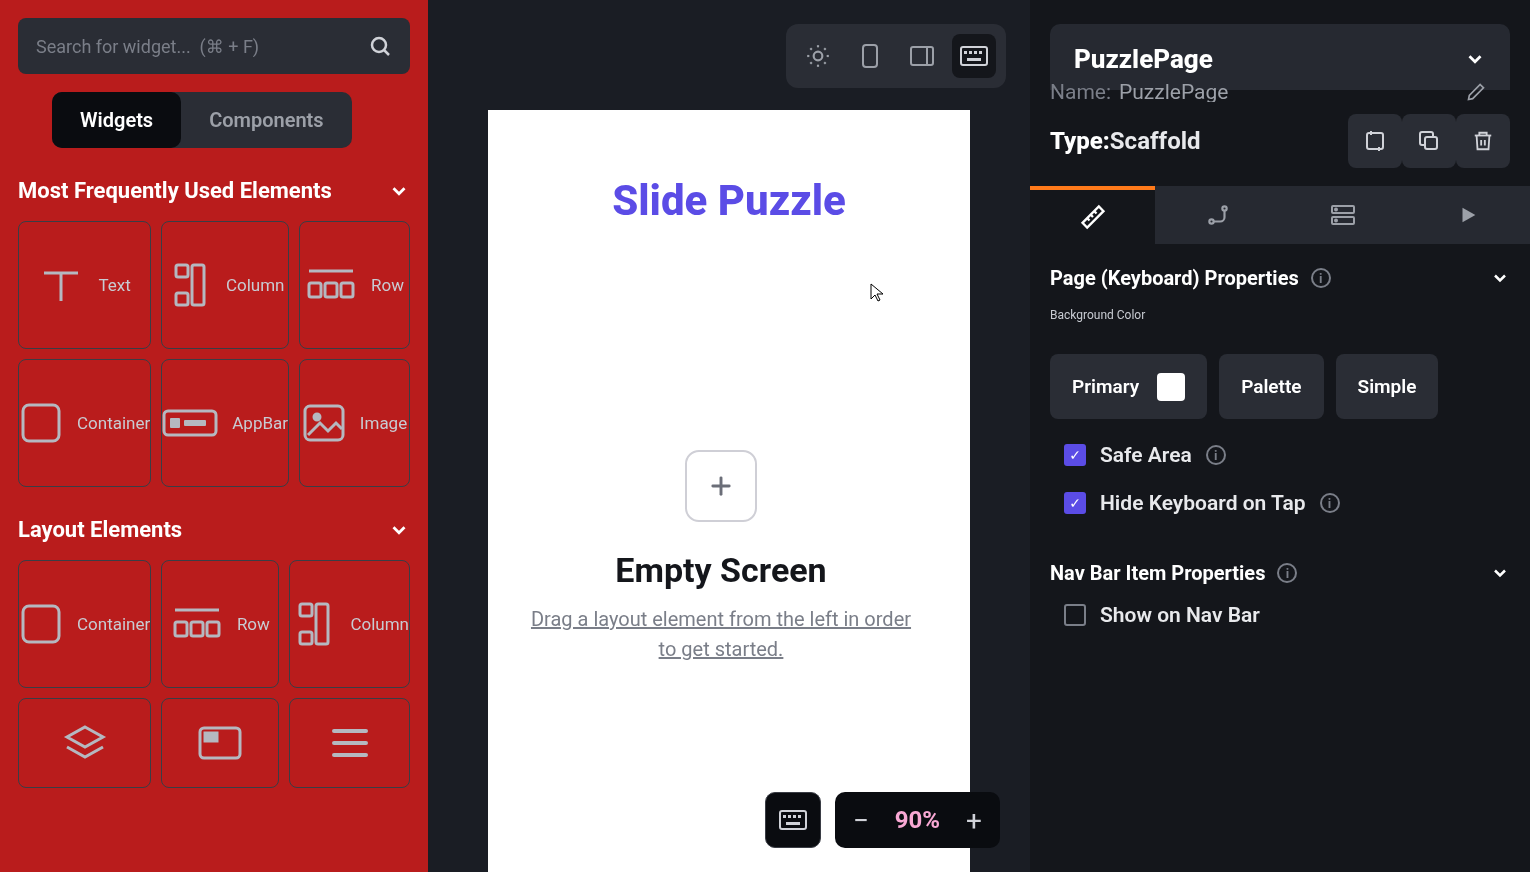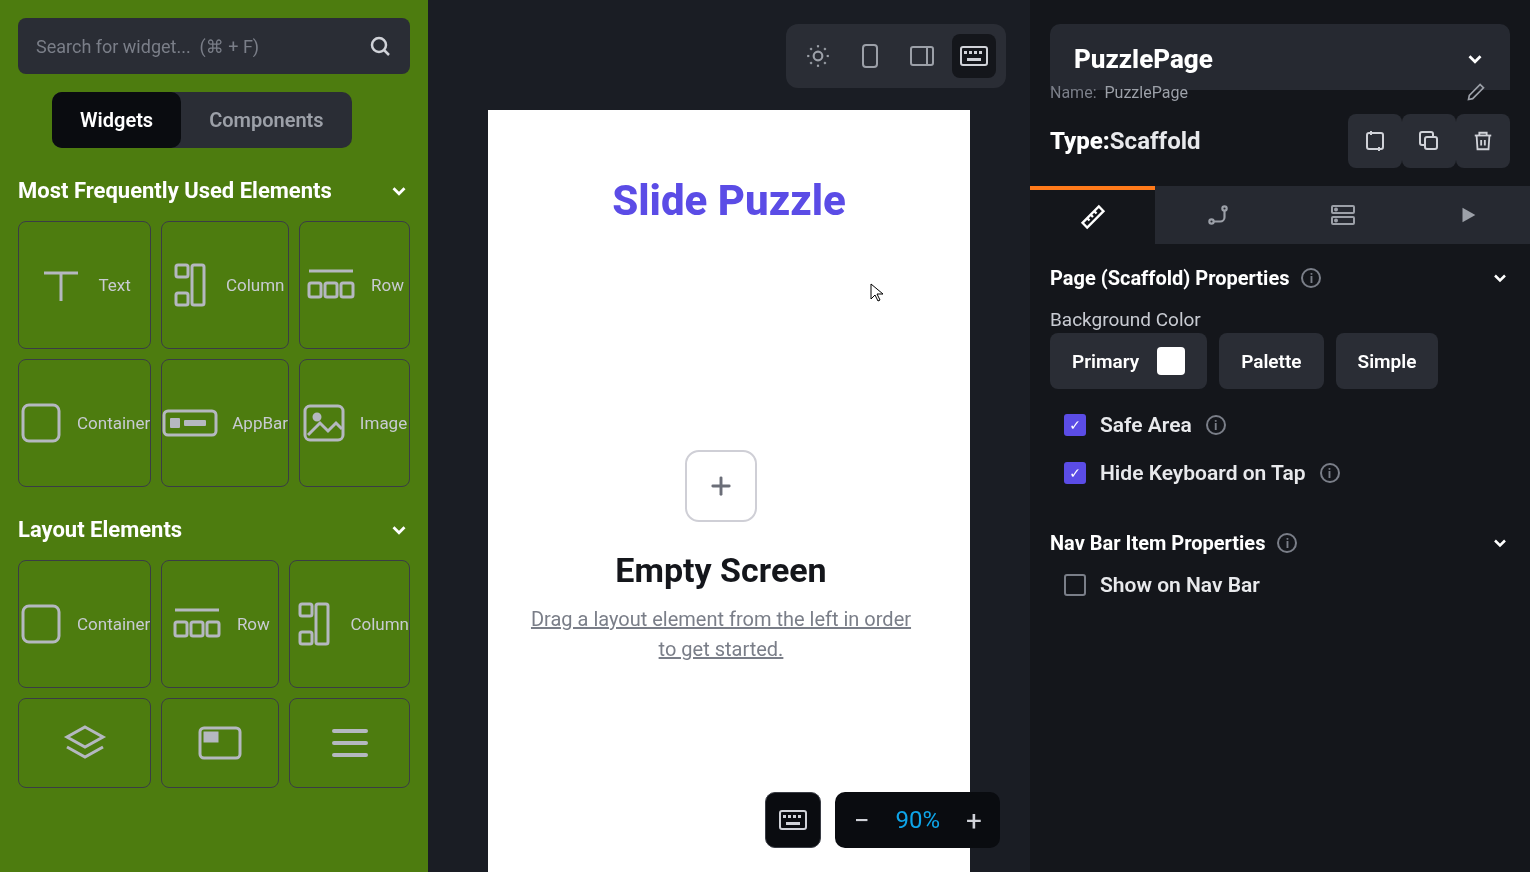--- a/index.html
+++ b/index.html
@@ -1,17 +1,17 @@
 <!DOCTYPE html>
 <html><head>
 <meta charset="utf-8">
 <style>
 * { margin: 0; padding: 0; box-sizing: border-box; font-family: -apple-system, BlinkMacSystemFont, "Segoe UI", Roboto, sans-serif; }
 body { background: #1a1d24; color: #fff; width: 1530px; height: 872px; overflow: hidden; display: flex; }
-.left-panel { width: 428px; background: #4d7c0f; padding: 18px 18px 0 18px; overflow-y: auto; }
+.left-panel { width: 428px; background: #b91c1c; padding: 18px 18px 0 18px; overflow-y: auto; }
 .search-box { background: #2a2d35; border-radius: 8px; height: 56px; display: flex; align-items: center; padding: 0 18px; margin-bottom: 18px; }
 .search-box input { background: transparent; border: none; color: #9ca0a8; font-size: 18px; flex: 1; outline: none; }
 .search-box input::placeholder { color: #7a7e88; }
 .search-icon { color: #d0d2d8; }
 .tab-pill { background: #2a2d35; border-radius: 10px; display: inline-flex; margin: 0 auto 30px 34px; }
 .tab-btn { padding: 16px 28px; font-size: 20px; font-weight: 600; color: #9ca0a8; border-radius: 10px; cursor: pointer; }
 .tab-btn.active { background: #0a0c10; color: #fff; }
 .section-header { display: flex; justify-content: space-between; align-items: center; margin-bottom: 18px; font-size: 22px; font-weight: 700; }
 .chev { color: #fff; cursor: pointer; }
 .widget-grid { display: grid; grid-template-columns: repeat(3,1fr); gap: 10px; margin-bottom: 30px; }
@@ -26,42 +26,42 @@
 .phone { position: absolute; top: 110px; width: 482px; bottom: 0; background: #fff; overflow: hidden; }
 .phone-title { color: #5b4ce6; font-size: 42px; font-weight: 800; text-align: center; margin-top: 66px; }
 .empty-area { position: absolute; top: 340px; left: 0; right: 16px; text-align: center; padding: 0 30px; }
 .add-box { width: 72px; height: 72px; border: 2px solid #cfcfd6; border-radius: 14px; display: flex; align-items: center; justify-content: center; margin: 0 auto 28px; color: #6b6e78; }
 .empty-title { color: #14161b; font-size: 34px; font-weight: 700; margin-bottom: 14px; }
 .empty-sub { color: #7a7e88; font-size: 20px; line-height: 1.5; max-width: 400px; margin: 0 auto; text-decoration: underline; }
 .zoom-bar { position: absolute; bottom: 24px; right: 30px; display: flex; gap: 14px; align-items: center; }
 .kb-btn { background: #0a0c10; border-radius: 10px; width: 56px; height: 56px; display: flex; align-items: center; justify-content: center; color: #d0d2d8; border: 1px solid #3a3d45; }
 .zoom-pill { background: #0a0c10; border-radius: 10px; display: flex; align-items: center; height: 56px; }
 .zoom-btn { width: 52px; display: flex; align-items: center; justify-content: center; color: #d0d2d8; font-size: 28px; cursor: pointer; }
-.zoom-val { color: #0ea5e9; font-size: 24px; font-weight: 400; padding: 0 8px; }
+.zoom-val { color: #f9a8d4; font-size: 24px; font-weight: 700; padding: 0 8px; }
 .cursor { position: absolute; top: 283px; left: 442px; pointer-events:none; }
 .right-panel { width: 500px; background: #14161b; padding: 24px 20px 0 20px; overflow: hidden; }
 .page-selector { background: #262931; border-radius: 10px 10px 0 0; padding: 20px 24px 16px; display: flex; justify-content: space-between; align-items: center; }
 .page-selector .pname { font-size: 26px; font-weight: 800; }
-.name-row { display: flex; align-items: center; padding: 0 24px 0 0; color: #7a7e88; font-size: 16px; margin-top: -4px; margin-bottom: 8px; overflow: hidden; height: 20px; position: relative; top: -4px; }
+.name-row { display: flex; align-items: center; padding: 0 24px 0 0; color: #7a7e88; font-size: 21px; margin-top: -4px; margin-bottom: 8px; overflow: hidden; height: 20px; position: relative; top: -4px; }
 .name-row .nval { color: #9ca0a8; margin-left: 8px; }
 .name-row .edit { margin-left: auto; color: #9ca0a8; }
 .type-row { display: flex; align-items: center; padding: 0 0 18px; }
 .type-row .tlabel { font-size: 24px; font-weight: 800; }
 .type-row .tval { font-size: 24px; font-weight: 700; color: #e8e9ec; margin-right: auto; }
 .sq-btn { width: 54px; height: 54px; background: #2a2d35; border-radius: 8px; display: flex; align-items: center; justify-content: center; color: #d0d2d8; cursor: pointer; }
 .prop-tabs { display: flex; border-top: 0; margin: 0 -20px; }
 .prop-tab { flex: 1; height: 58px; display: flex; align-items: center; justify-content: center; color: #9ca0a8; cursor: pointer; background: #262931; }
 .prop-tab.active { background: transparent; color: #fff; border-top: 4px solid #ff7a1a; }
 .section { padding-top: 22px; }
 .section .shead { display: flex; align-items: center; gap: 10px; font-size: 20px; font-weight: 700; margin-bottom: 18px; }
 .section .shead .info { margin-left: 2px; }
 .section .shead .exp { margin-left: auto; }
-.bg-label { color: #c8cbd2; font-size: 19px; margin-bottom: 2px; }
+.bg-label { color: #c8cbd2; font-size: 12px; margin-bottom: 32px; }
 .bg-row { display: flex; gap: 12px; margin-bottom: 24px; }
-.chip { background: #2a2d35; border-radius: 8px; height: 56px; display: flex; align-items: center; padding: 0 22px; font-size: 19px; font-weight: 600; cursor: pointer; }
+.chip { background: #2a2d35; border-radius: 8px; height: 65px; display: flex; align-items: center; padding: 0 22px; font-size: 19px; font-weight: 600; cursor: pointer; }
 .chip.primary { gap: 18px; }
 .swatch { width: 28px; height: 28px; background: #fff; border-radius: 4px; }
 .check-row { display: flex; align-items: center; gap: 14px; margin-bottom: 24px; padding-left: 14px; }
 .checkbox { width: 22px; height: 22px; background: #5b4ce6; border-radius: 3px; display: flex; align-items: center; justify-content: center; color: #fff; font-size: 14px; }
 .checkbox.empty { background: transparent; border: 2px solid #7a7e88; }
 .check-row .clabel { font-size: 21px; font-weight: 600; color: #e8e9ec; }
 .info { width: 20px; height: 20px; border: 2px solid #7a7e88; border-radius: 50%; display: inline-flex; align-items: center; justify-content: center; font-size: 13px; color: #7a7e88; font-weight: 700; font-style: normal; }
 svg { display: block; }
 </style>
 </head>
@@ -389,21 +389,21 @@
         <span>
           <svg width="22" height="22" viewBox="0 0 24 24" fill="currentColor">
             <polygon points="6 4 20 12 6 20"></polygon>
           </svg>
         </span>
       </div>
   </div>
 
   <div class="section">
     <div class="shead">
-      <span>Page (Scaffold) Properties</span>
+      <span>Page (Keyboard) Properties</span>
       <span class="info">i</span>
       <span class="exp">
           <svg width="20" height="20" viewBox="0 0 24 24" fill="none" stroke="currentColor" stroke-width="3">
             <polyline points="6 9 12 15 18 9"></polyline>
           </svg>
         </span>
     </div>
     <div class="bg-label">Background Color</div>
     <div class="bg-row">
       <div class="chip primary">

